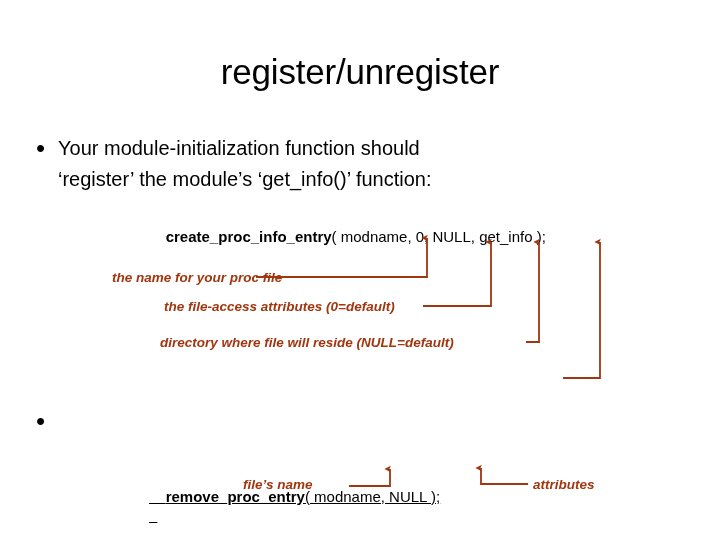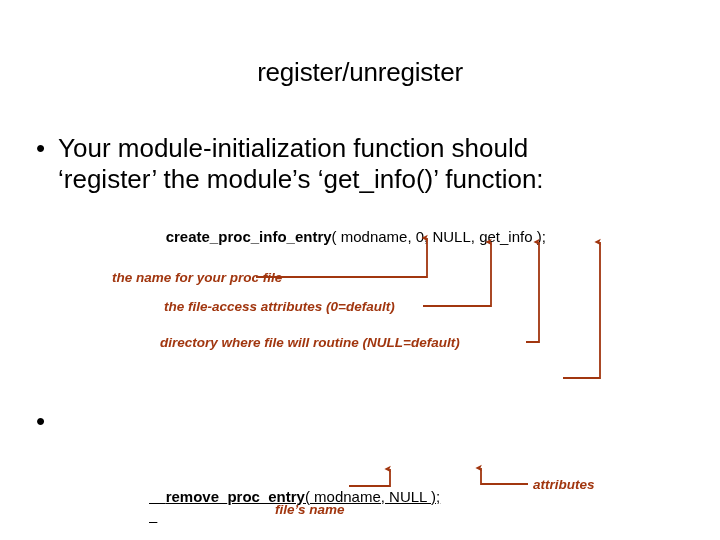--- a/index.html
+++ b/index.html
@@ -17,21 +17,21 @@
     color: #000000;
   }
 
   
   #slide-title {
     position: absolute;
     left: 0;
     top: 52px;
     width: 720px;
     text-align: center;
-    font-size: 26px;
+    font-size: 35px;
     line-height: 40px;
     font-weight: 400;
     color: #000000;
     letter-spacing: -0.2px;
   }
 
   
   .bullet-block {
     position: absolute;
     display: flex;
@@ -39,21 +39,21 @@
   }
   .bullet-dot {
     width: 22px;
     flex: 0 0 22px;
     font-size: 26px;
     line-height: 31px;
     color: #000000;
     text-align: left;
   }
   .bullet-text {
-    font-size: 26px;
+    font-size: 20px;
     line-height: 31px;
     color: #000000;
     white-space: pre-line;
   }
   #bullet-one { left: 36px; top: 133px; width: 650px; }
   #bullet-two { left: 36px; top: 406px; width: 650px; }
 
   
   .code-line {
     position: absolute;
@@ -74,21 +74,21 @@
     line-height: 17px;
     font-style: italic;
     font-weight: bold;
     color: #A1360F;
     white-space: pre;
   }
   #annot-name      { left: 112px; top: 269px; }
   #annot-mode      { left: 164px; top: 298px; }
   #annot-dir       { left: 160px; top: 334px; }
   #annot-callback  { left: 156px; top: 370px; }
-  #annot-filename  { left: 243px; top: 501px; margin-left: 32px; }
+  #annot-filename  { left: 243px; top: 476px; }
   #annot-directory { left: 533px; top: 476px; }
 
   
   #connectors {
     position: absolute;
     left: 0;
     top: 0;
     width: 720px;
     height: 540px;
     pointer-events: none;
@@ -106,21 +106,21 @@
     <span class="bullet-text">Your module-initialization function should
 ‘register’ the module’s ‘get_info()’ function:</span>
   </div>
 
   <div id="code-register" class="code-line">
     <span class="code-fn">create_proc_info_entry</span><span>( modname, 0, NULL, get_info );</span>
   </div>
 
   <div id="annot-name" class="annot">the name for your proc file</div>
   <div id="annot-mode" class="annot">the file-access attributes (0=default)</div>
-  <div id="annot-dir" class="annot">directory where file will routine (NULL=default)</div>
+  <div id="annot-dir" class="annot">directory where file will reside (NULL=default)</div>
 
   <div id="bullet-two" class="bullet-block">
     <span class="bullet-dot">•</span>
   </div>
 
   <div id="code-unregister" class="code-line">
     <span class="code-fn">remove_proc_entry</span><span>( modname, NULL );</span>
   </div>
 
   <div id="annot-filename" class="annot">file’s name</div>

